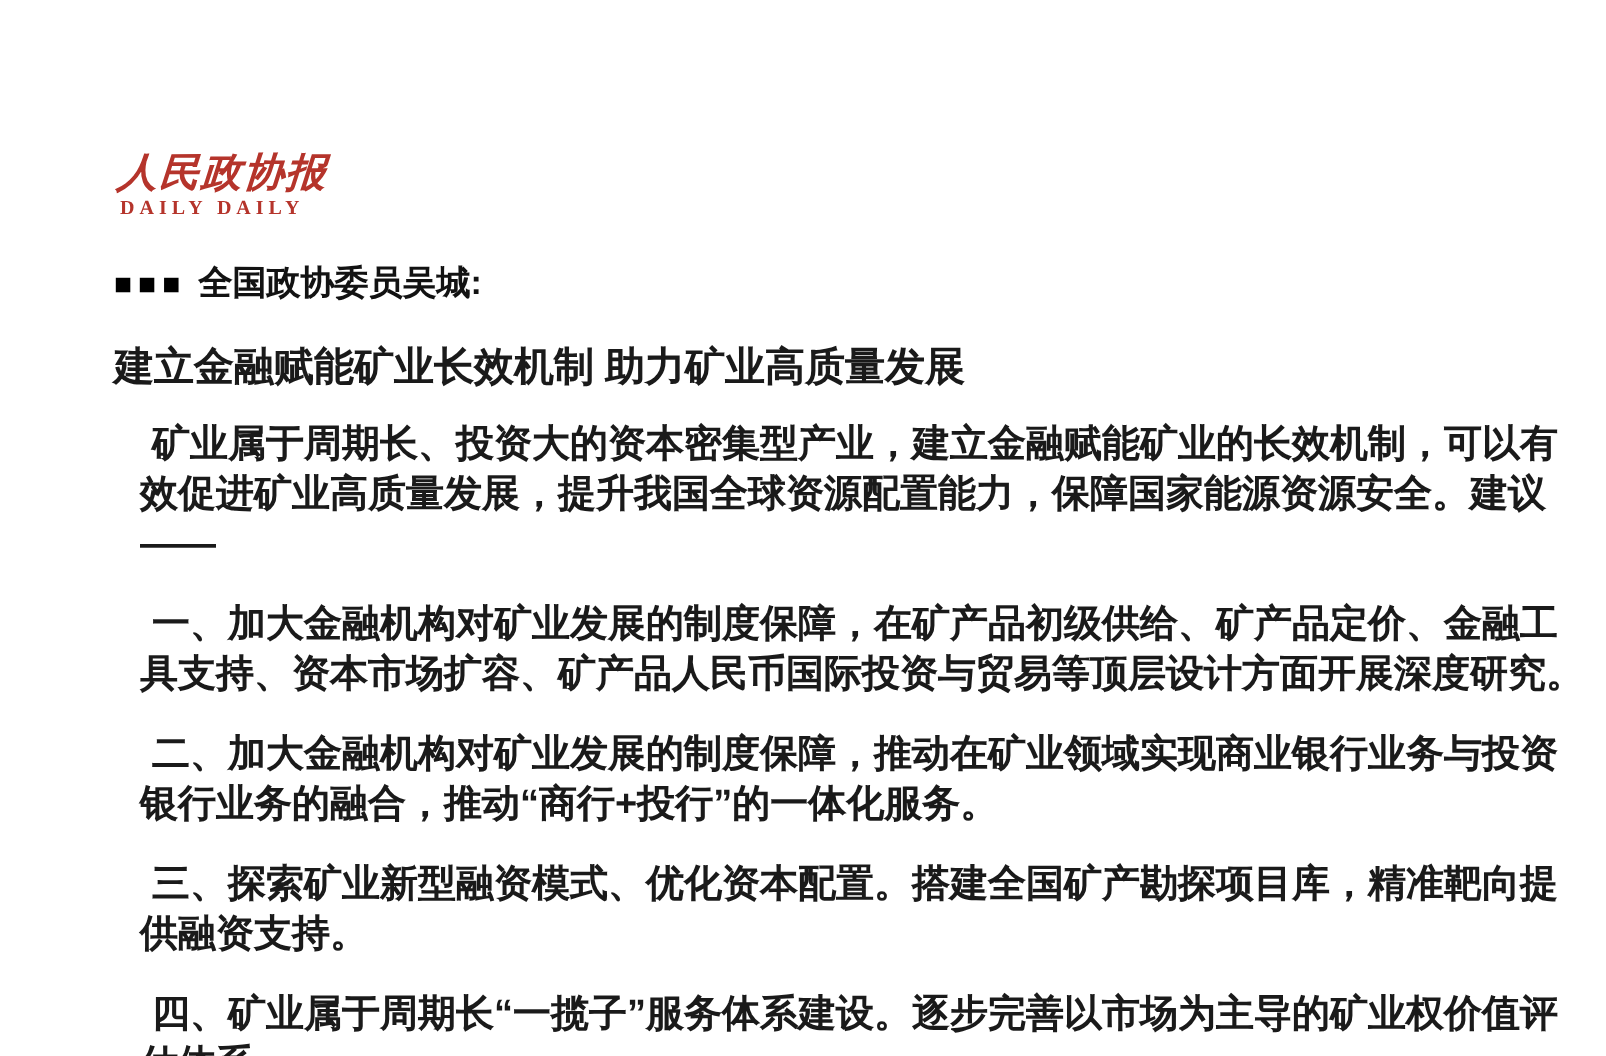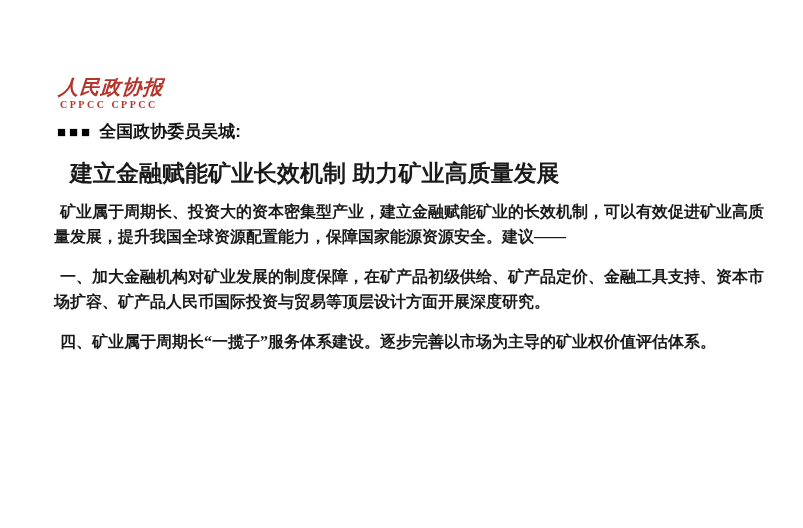--- a/index.html
+++ b/index.html
@@ -36,71 +36,72 @@
     font-weight: bold;
     font-size: 10px;
     letter-spacing: 2.5px;
     color: #b5342b;
     height: 11px;
     line-height: 11px;
     margin: 1px 0 0 6px;
   }
   
   .kicker {
-    margin-top: 11px;
+    margin-top: 21px;
     margin-left: 3px;
     font-size: 17px;
     font-weight: bold;
     color: #121212;
     line-height: 21px;
     white-space: nowrap;
   }
   .kicker-squares {
     font-size: 15px;
     letter-spacing: 3px;
     margin-right: 6px;
     color: #000000;
   }
   
   .article-title {
-    margin: 20px 0 0 16px;
-    font-size: 23px;
+    margin: 20px 0 0 3px;
+    font-size: 20px;
     font-weight: bold;
     color: #1a1a1a;
     line-height: 22px;
   }
   
   .article p {
     width: 722px;
-    margin: 15px 0 0 0;
-    font-size: 16px;
+    margin: 15px 0 0 16px;
+    font-size: 19px;
     font-weight: bold;
     color: #1a1a1a;
     line-height: 25px;
     text-indent: 6px;
     text-align: left;
     word-break: break-all;
-    font-family: Liberation Serif, serif;
   }
 </style>
 </head>
 <body>
 
 <div class="page">
 
   <header class="masthead">
     <div class="logo-cn">人民政协报</div>
-    <div class="logo-en">CPPCC CPPCC</div>
+    <div class="logo-en">DAILY DAILY</div>
   </header>
 
   <div class="kicker">
     <span class="kicker-squares">■■■</span><span>全国政协委员吴城:</span>
   </div>
 
   <h1 class="article-title">建立金融赋能矿业长效机制 助力矿业高质量发展</h1>
 
   <div class="article">
     <p>矿业属于周期长、投资大的资本密集型产业，建立金融赋能矿业的长效机制，可以有效促进矿业高质量发展，提升我国全球资源配置能力，保障国家能源资源安全。建议——</p>
     <p>一、加大金融机构对矿业发展的制度保障，在矿产品初级供给、矿产品定价、金融工具支持、资本市场扩容、矿产品人民币国际投资与贸易等顶层设计方面开展深度研究。</p>
+    <p>二、加大金融机构对矿业发展的制度保障，推动在矿业领域实现商业银行业务与投资银行业务的融合，推动“商行+投行”的一体化服务。</p>
+    <p>三、探索矿业新型融资模式、优化资本配置。搭建全国矿产勘探项目库，精准靶向提供融资支持。</p>
     <p>四、矿业属于周期长“一揽子”服务体系建设。逐步完善以市场为主导的矿业权价值评估体系。</p>
   </div>
 
 </div>
 
 </body></html>

